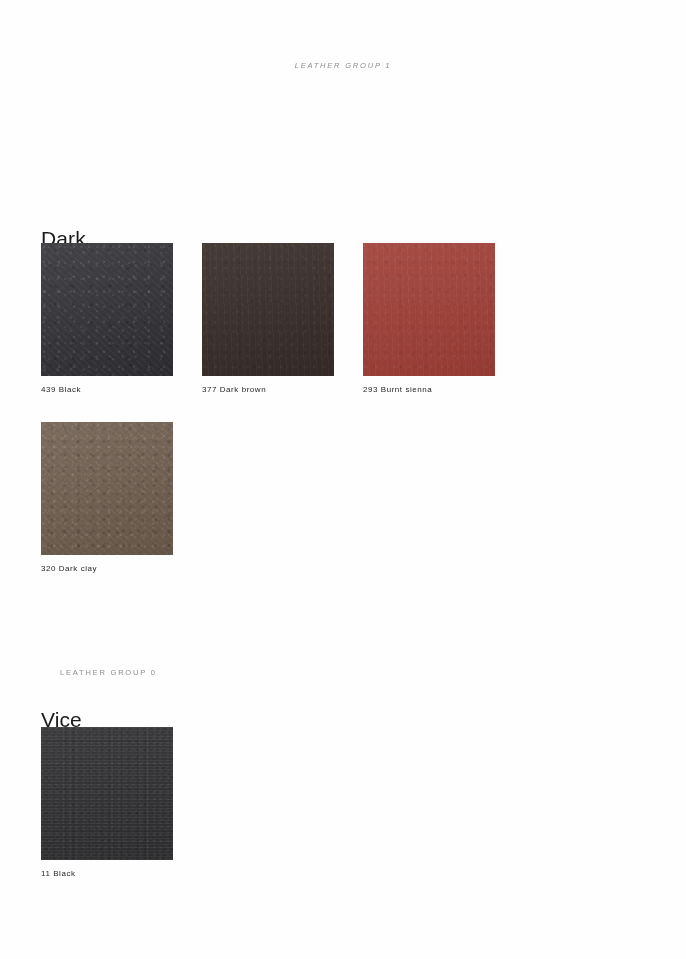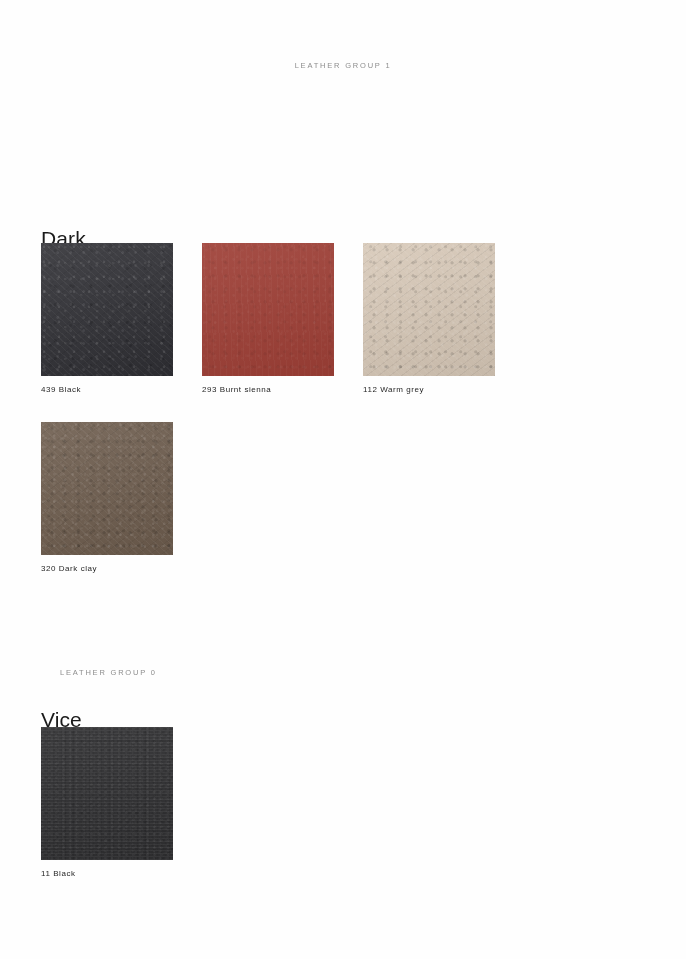--- a/index.html
+++ b/index.html
@@ -31,20 +31,21 @@
     font-weight: 400;
     text-transform: uppercase;
     white-space: nowrap;
   }
   .eyebrow-centered {
     position: absolute;
     top: 61px;
     left: 0;
     width: 686px;
     text-align: center;
+    font-style: italic;
   }
   .eyebrow-left {
     position: absolute;
     top: 668px;
     left: 60px;
     text-align: center;
   }
 
   
   .collection-title {
@@ -146,26 +147,26 @@
   <div class="group-eyebrow eyebrow-centered">LEATHER GROUP 1</div>
 
   <h1 class="collection-title" id="title-omni">Dark</h1>
 
   <div class="swatch-grid" id="grid-omni">
       <div class="swatch-cell">
         <div class="swatch-chip grain-coarse" style="background-color: rgb(47, 47, 52);"></div>
         <div class="swatch-label">439 Black</div>
       </div>
       <div class="swatch-cell">
+        <div class="swatch-chip grain-smooth" style="background-color: rgb(54, 43, 39);"></div>
+        <div class="swatch-label">377 Dark brown</div>
+      </div>
+      <div class="swatch-cell">
         <div class="swatch-chip grain-smooth" style="background-color: rgb(158, 63, 54);"></div>
         <div class="swatch-label">293 Burnt sienna</div>
-      </div>
-      <div class="swatch-cell">
-        <div class="swatch-chip " style="background-color: rgb(215, 200, 183);"></div>
-        <div class="swatch-label">112 Warm grey</div>
       </div>
       <div class="swatch-cell">
         <div class="swatch-chip " style="background-color: rgb(109, 92, 77);"></div>
         <div class="swatch-label">320 Dark clay</div>
       </div>
     </div>
 
   <div class="group-eyebrow eyebrow-left">LEATHER GROUP 0</div>
 
   <h1 class="collection-title" id="title-vice">Vice</h1>

